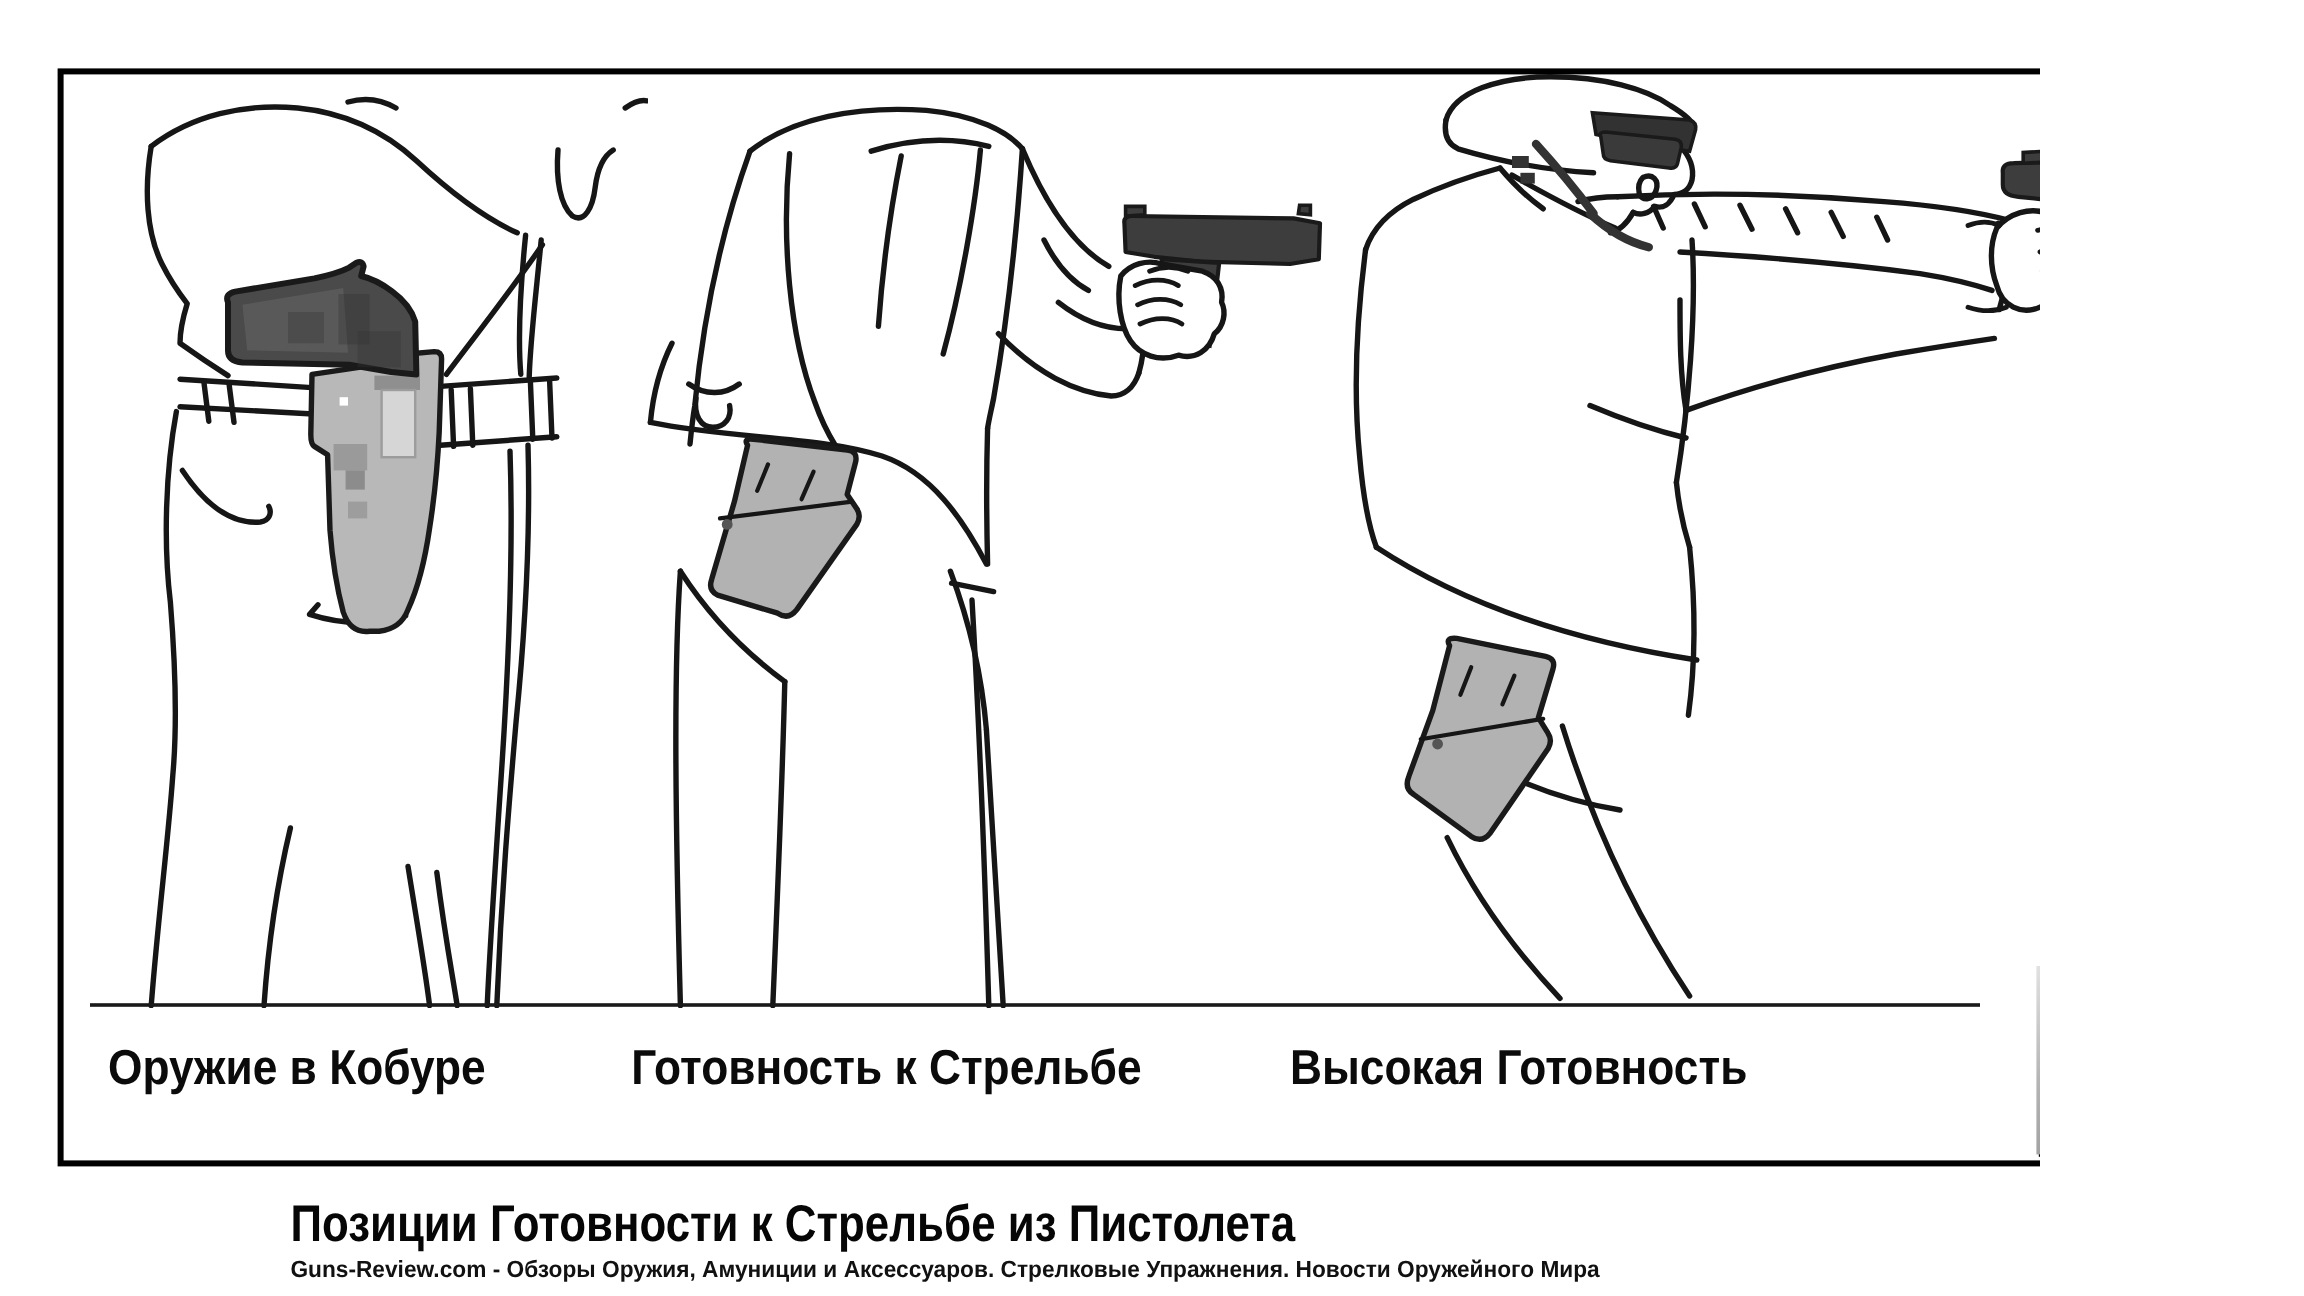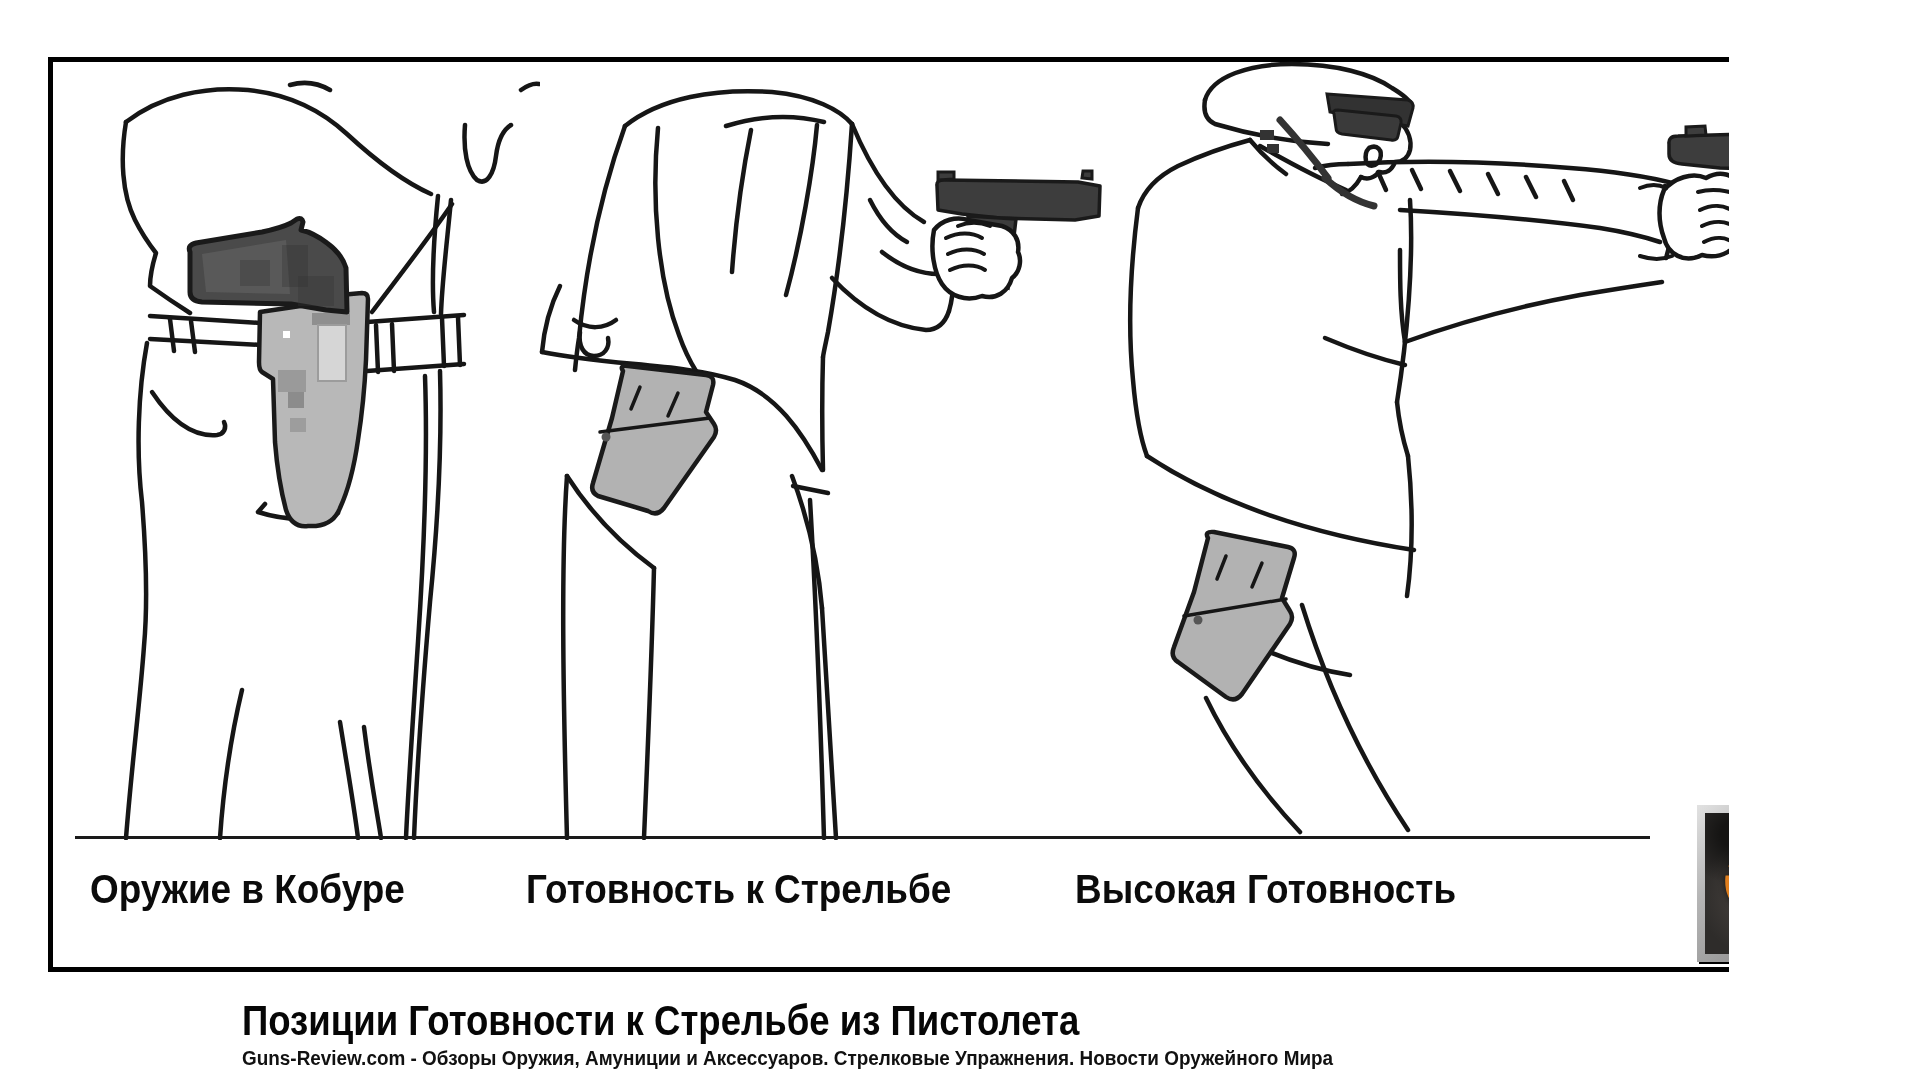--- a/index.html
+++ b/index.html
@@ -1,17 +1,17 @@
 <!DOCTYPE html>
 <html><head>
 <meta charset="utf-8">
 <style>
   html,body{margin:0;padding:0;background:#ffffff;}
   #canvas{position:relative;width:1700px;height:1080px;background:#ffffff;overflow:hidden;
-          font-family:"Liberation Sans", sans-serif;padding-left:29px;}
+          font-family:"Liberation Sans", sans-serif;}
   .frame{position:absolute;left:48px;top:57px;width:1818px;height:915px;
          border:5px solid #000;box-sizing:border-box;background:#fff;}
   .fig{position:absolute;}
   .divider{position:absolute;left:75px;top:836px;width:1575px;height:3px;background:#1a1a1a;}
   .fig-label{position:absolute;top:866px;font-size:41px;font-weight:700;color:#0b0b0b;
              white-space:nowrap;transform:scaleX(.9);transform-origin:left top;letter-spacing:0;}
   #label-1{left:90px;}
   #label-2{left:526px;}
   #label-3{left:1075px;}
   .title{position:absolute;left:242px;top:996px;font-size:43px;font-weight:700;color:#060606;

